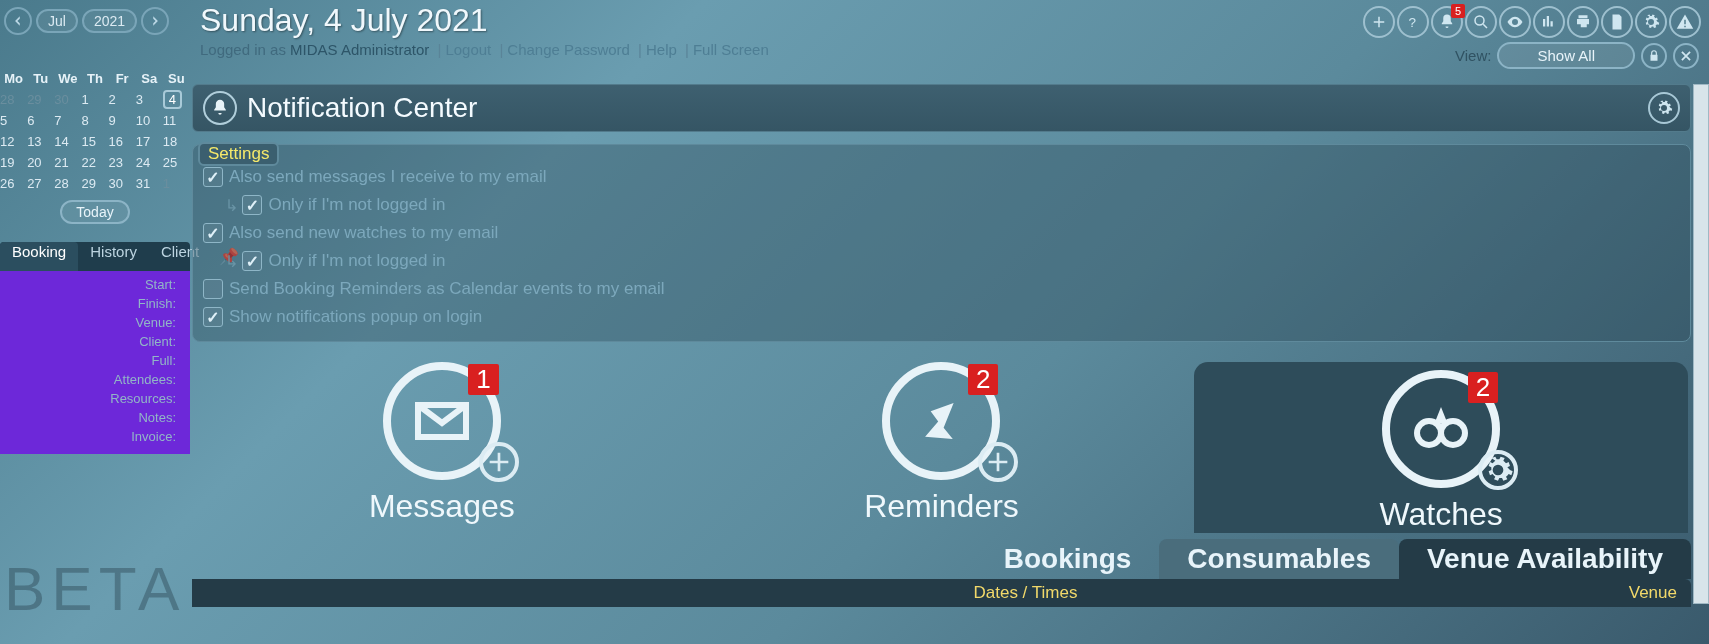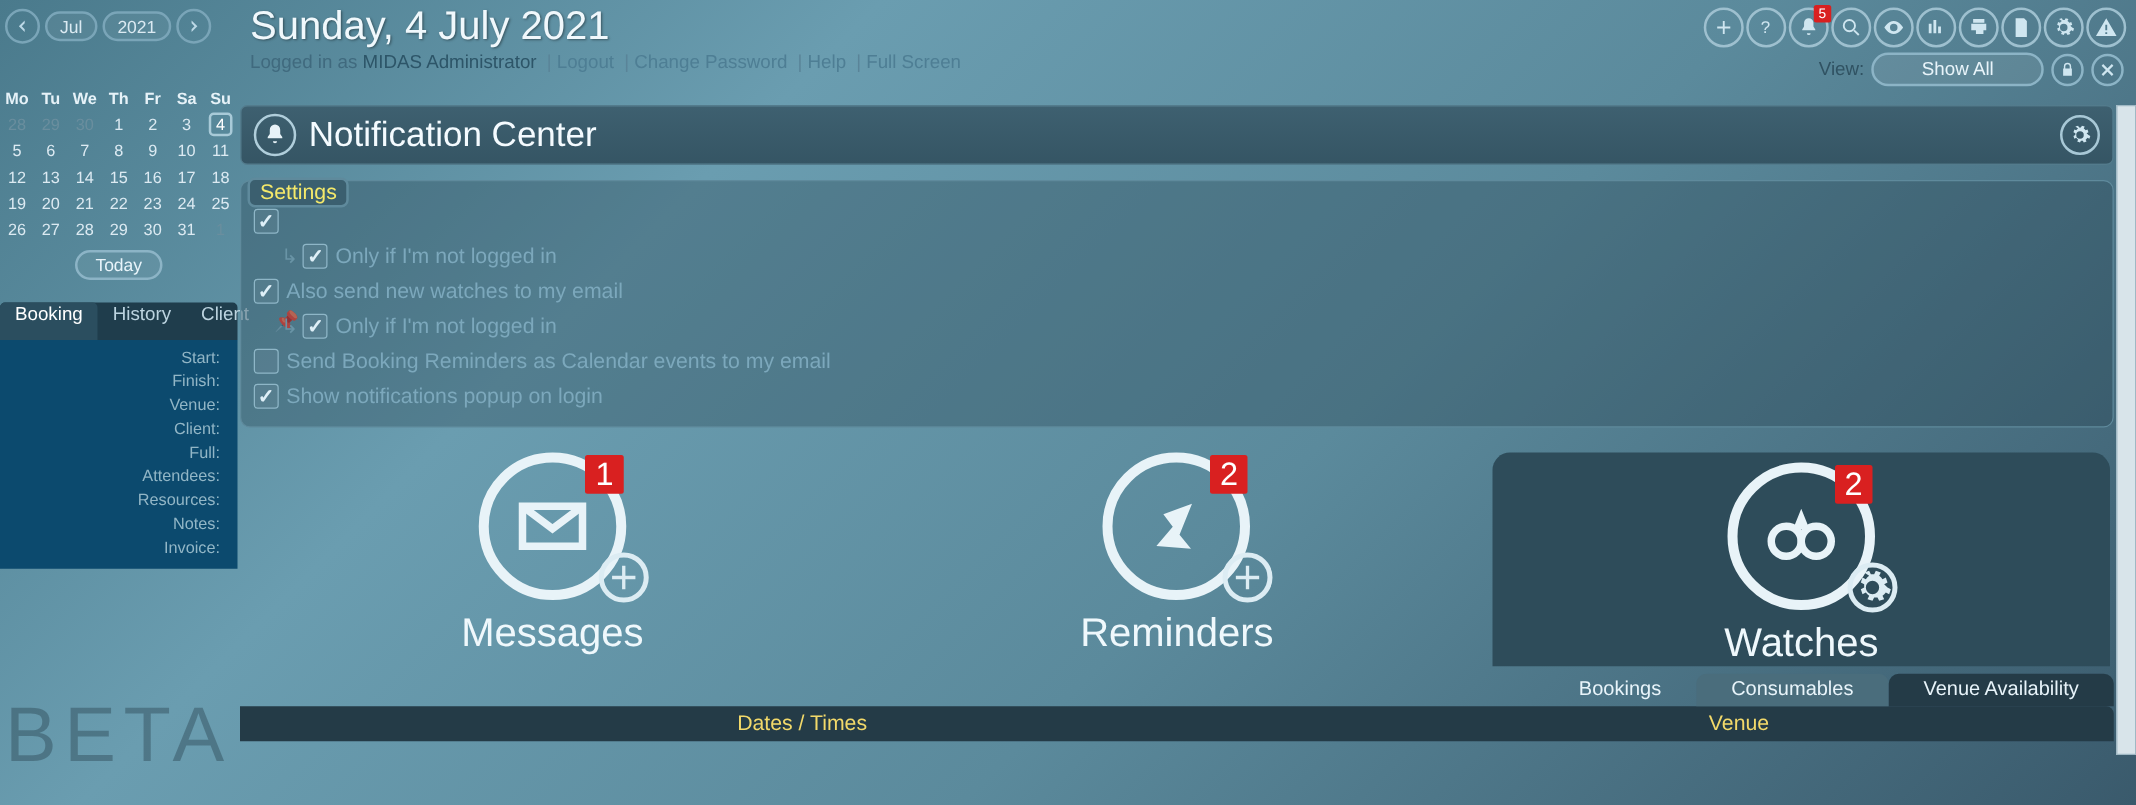--- a/index.html
+++ b/index.html
@@ -124,21 +124,20 @@
   }
   .cal { width: 100%; border-collapse: collapse; font-size: 13px; }
   .cal th {
     color: #e6f2f8;
     font-weight: 600;
     padding: 3px 0;
     text-align: center;
     width: 27px;
   }
   .cal td {
-    text-align: center;
     padding: 3px 0;
     color: #dceaf2;
     cursor: pointer;
   }
   .cal td.dim { color: #6a8e9e; }
   .cal td.sel span {
     border: 2px solid #a8cad8;
     border-radius: 4px;
     padding: 0 4px;
     color: #fff;
@@ -173,21 +172,21 @@
     color: #fff;
     border-radius: 4px 4px 0 0;
   }
   .tabs .pin {
     margin-left: auto;
     padding: 5px 8px;
     color: #7fa4b4;
     cursor: pointer;
   }
   .fields {
-    background: #0c4a6e;
+    background: #6d28d9;
     padding: 4px 8px 8px 0;
     font-size: 13px;
     color: #92b6c6;
   }
   .fields .f {
     text-align: right;
     padding: 2px 6px 2px 0;
   }
 
   .main {
@@ -329,23 +328,24 @@
   }
   .biglabel {
     font-size: 32px;
     color: #eff8fc;
     margin-top: 8px;
     font-weight: 300;
   }
   .subtabs {
     display: flex;
     justify-content: flex-end;
-    font-size: 16px;
+    font-size: 28px;
     color: #e8f4fa;
     margin-top: 6px;
+    font-weight: bold;
   }
   .subtabs .st {
     padding: 4px 28px;
     cursor: pointer;
   }
   .subtabs .st.light {
     background: #4a6d7c;
     border-radius: 8px 8px 0 0;
   }
   .subtabs .st.darkactive {
@@ -354,21 +354,21 @@
   }
   .footer {
     display: flex;
     font-size: 17px;
     color: #f2d96a;
     background: #243b47;
     border-radius: 0 6px 0 0;
   }
   .footer .seg {
     padding: 4px 14px;
-    text-align: center;
+    text-align: right;
   }
   .footer .seg:first-child { flex: 0 0 60%; }
   .footer .seg:last-child { flex: 1; }
 
   .beta {
     position: absolute;
     left: 4px;
     bottom: 20px;
     font-size: 62px;
     font-weight: 300;
@@ -582,20 +582,21 @@
           <path fill="#cfe6f0" d="M12 8a4 4 0 1 0 0 8 4 4 0 0 0 0-8zm9 4l2 1-1 3-2-1a8 8 0 0 1-2 2l1 2-3 1-1-2h-2l-1 2-3-1 1-2a8 8 0 0 1-2-2l-2 1-1-3 2-1v-2l-2-1 1-3 2 1a8 8 0 0 1 2-2L7 3l3-1 1 2h2l1-2 3 1-1 2a8 8 0 0 1 2 2l2-1 1 3-2 1z"></path>
         </svg>
     </span>
   </div>
 
   <div class="settings-wrap">
     <div class="settings-tab">Settings</div>
     <div class="settings-box" id="opts-box">
         <div class="opt">
           <span class="chk on"></span>
+          <span>Also send messages I receive to my email</span>
         </div>
         <div class="opt indent">
           <span class="arrow">↳</span>
           <span class="chk on"></span>
           <span>Only if I'm not logged in</span>
         </div>
         <div class="opt">
           <span class="chk on"></span>
           <span>Also send new watches to my email</span>
         </div>

